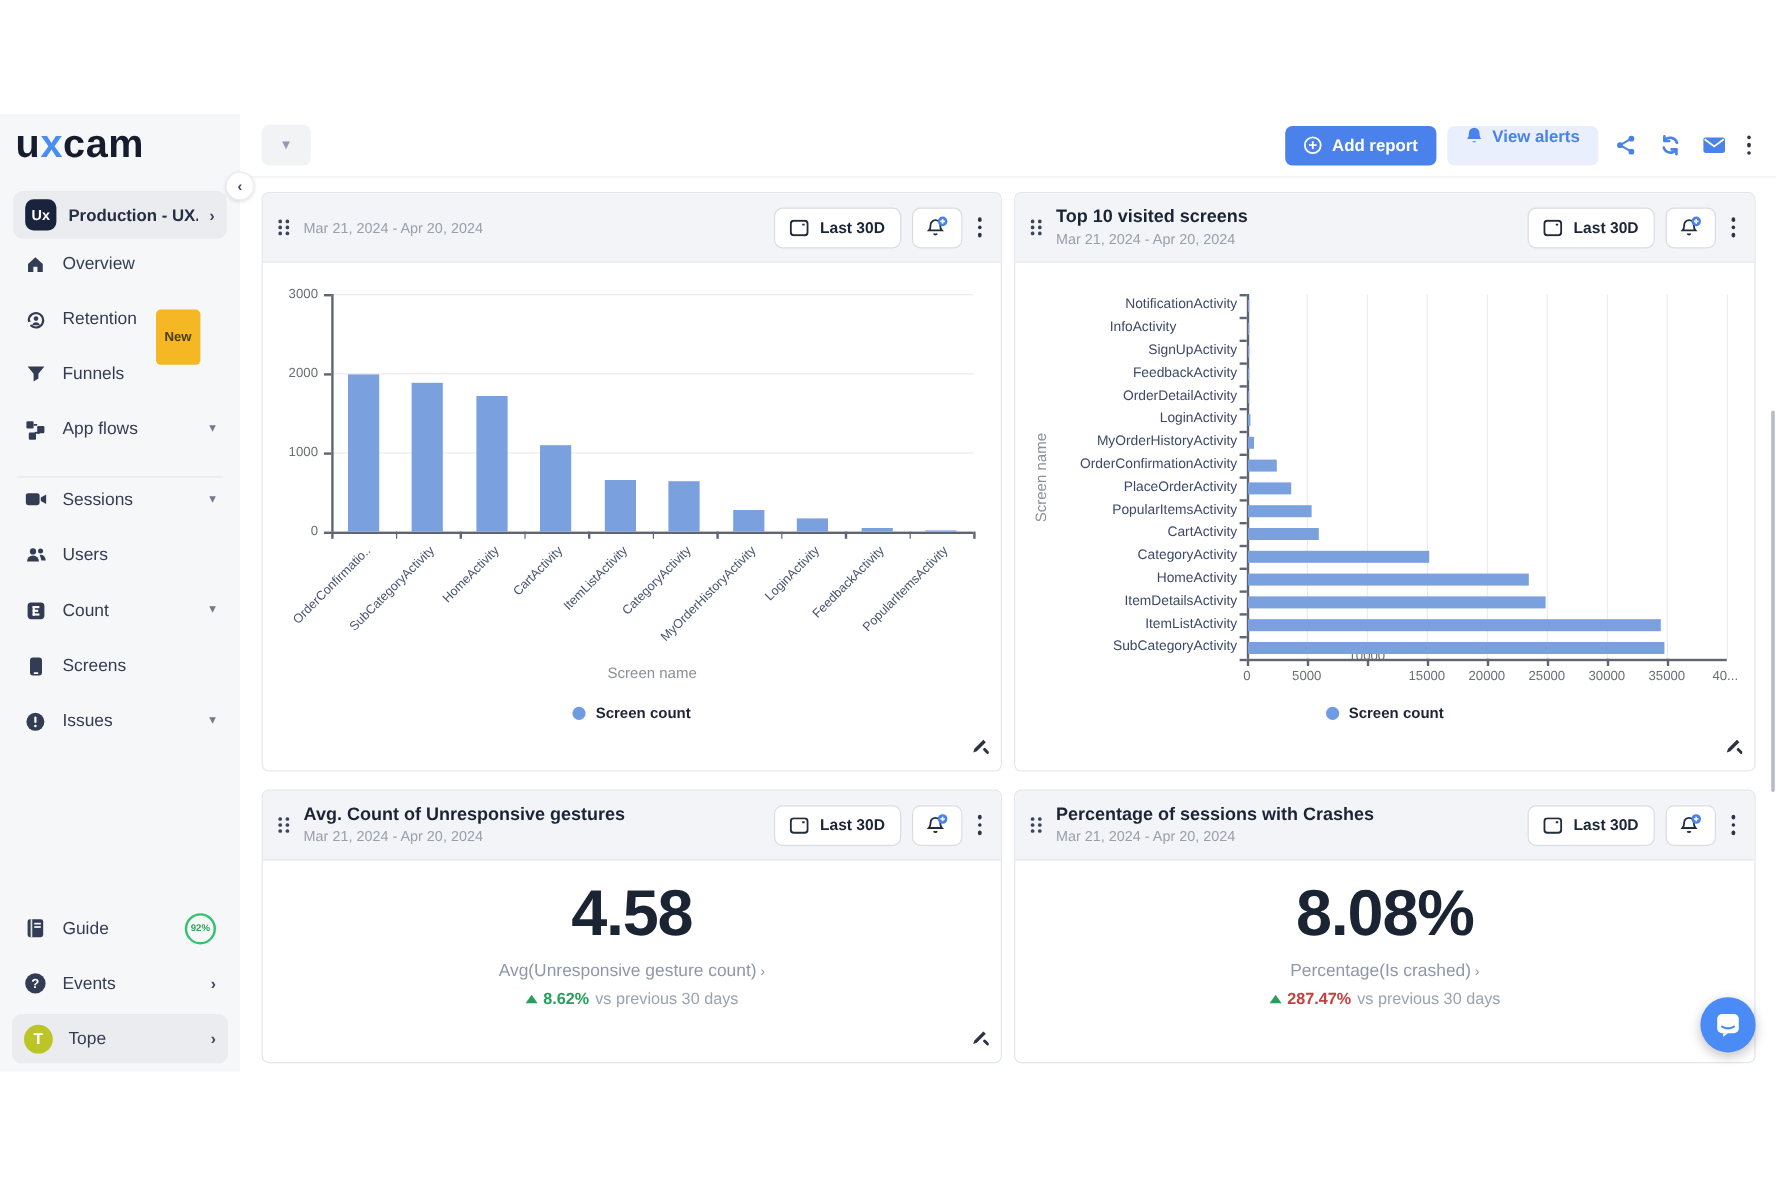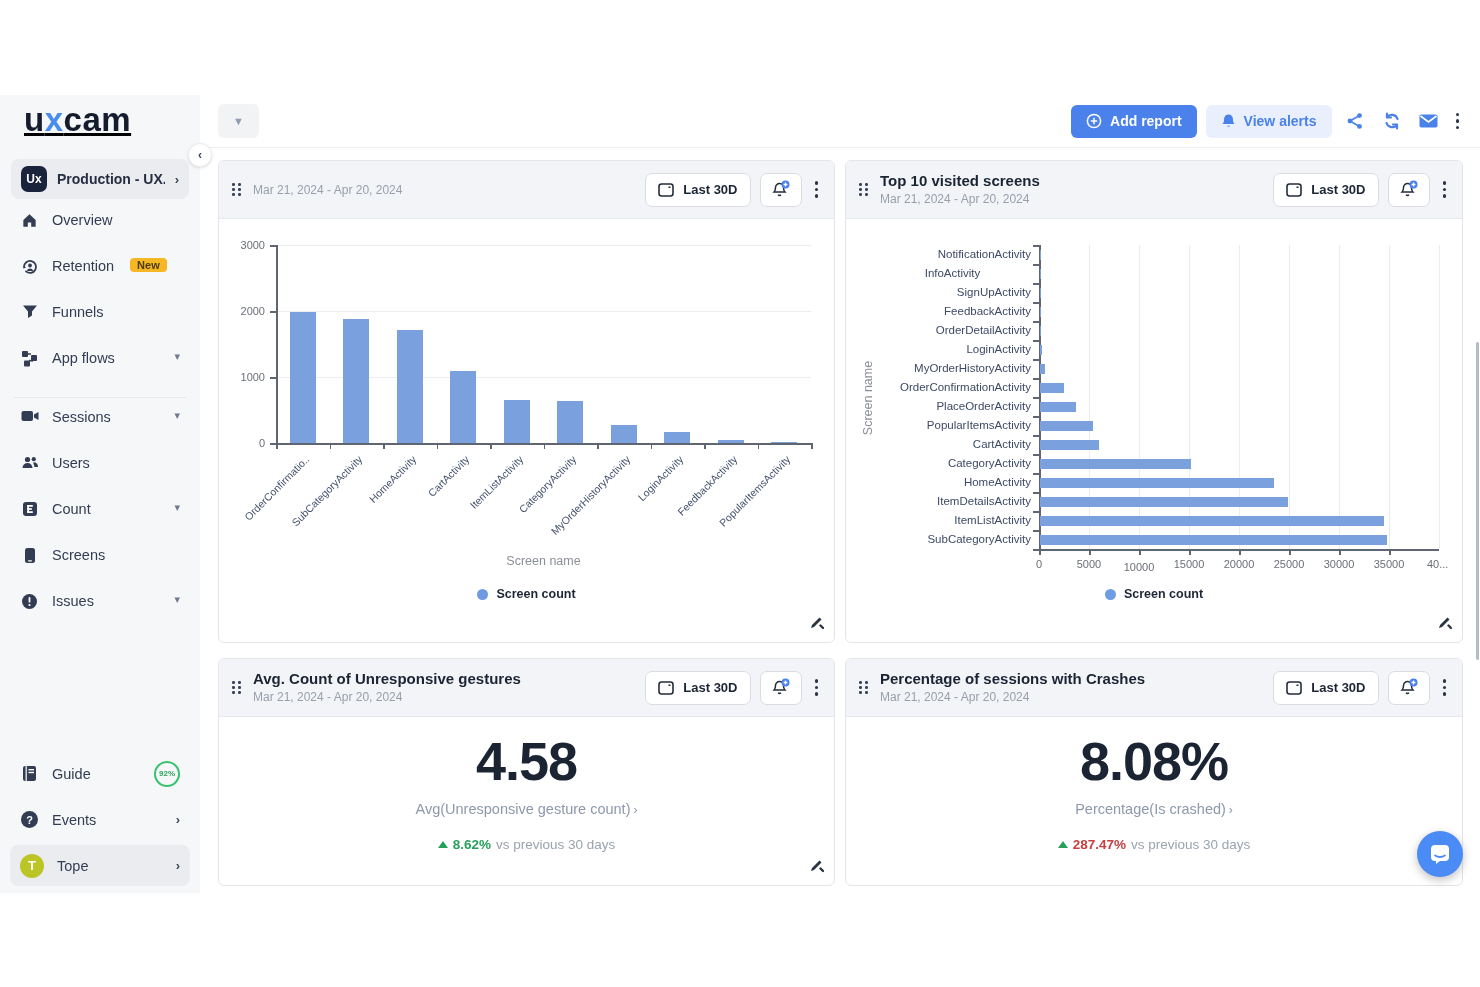--- a/index.html
+++ b/index.html
@@ -2,38 +2,38 @@
 <html><head>
 <meta charset="utf-8">
 <style>
   * { box-sizing: border-box; margin: 0; padding: 0; }
   html,body { width:1480px; height:987px; background:#ffffff; font-family:"Liberation Sans", sans-serif; overflow:hidden; }
 
   .app-band { position:absolute; top:95px; left:0; width:1480px; height:798px; display:flex; background:#fff; }
 
   
   .sidebar { width:200px; flex-shrink:0; background:#f6f7f9; position:relative; }
-  .logo-row { height:50px; display:flex; align-items:center; padding-left:24px;text-decoration:underline; }
+  .logo-row { height:50px; display:flex; align-items:center; padding-left:13px; }
   .logo { font-size:33px; font-weight:800; color:#141c2e; letter-spacing:.5px; }
   .logo .x { color:#4a8df0; }
   .collapse-btn { position:absolute; top:48px; right:-12px; width:24px; height:24px; border-radius:50%;
     background:#fff; border:1px solid #ecedf0; box-shadow:0 1px 3px rgba(0,0,0,.12); color:#3c465a;
     display:flex; align-items:center; justify-content:center; font-size:12px; font-weight:700; cursor:pointer; z-index:5;}
   .project-chip { margin:14px 11px 13px; height:40px; background:#eaecef; border-radius:8px;
     display:flex; align-items:center; gap:10px; padding:0 10px; cursor:pointer; }
   .proj-icon { width:26px; height:26px; background:#19233b; border-radius:7px; color:#fff;
     font-size:12px; font-weight:700; display:flex; align-items:center; justify-content:center; }
   .proj-label { flex:1; font-size:14px; font-weight:600; color:#262f42; white-space:nowrap; overflow:hidden; }
   .chev-r { color:#3c465a; font-size:13px; font-weight:700; }
   .nav { padding:0 10px; }
   .nav-item { height:41px; margin-bottom:5px; display:flex; align-items:flex-start; gap:13px; padding:0 10px;
     border-radius:8px; color:#323c52; font-size:14.5px; font-weight:500; cursor:pointer; }
   .nav-item .ic { width:19px; display:flex; justify-content:center; flex-shrink:0; }
   .nav-item.active { background:#4a81ea; color:#fff; }
-  .badge-new { background:#f5b723; color:#4d3c06; font-size:11px; font-weight:700; padding:1px 7px; border-radius:4px; margin-left:3px; }
+  .badge-new { background:#f5b723; color:#4d3c06; font-size:11px; font-weight:700; padding:17px 7px; border-radius:4px; margin-left:3px; }
   .chev-d { margin-left:auto; color:#6f7a8e; font-size:11px; }
   .side-divider { border-top:1px solid #e6e8eb; margin:6px 4px 11px; }
   .side-footer { position:absolute; left:10px; right:10px; bottom:7px; }
   .foot-item { height:41px; margin-top:5px; display:flex; align-items:center; gap:13px; padding:0 10px; border-radius:8px;
     color:#323c52; font-size:14.5px; font-weight:500; cursor:pointer; }
   .foot-item.selected { background:#eaecef; }
   .guide-badge { margin-left:auto; width:26px; height:26px; border-radius:50%; border:2px solid #35c26e;
     color:#2aa35c; font-size:8px; font-weight:700; display:flex; align-items:center; justify-content:center; }
   .avatar-t { width:24px; height:24px; border-radius:50%; background:#bcc526; color:#fff; font-size:13px; font-weight:700;
     display:flex; align-items:center; justify-content:center; }
@@ -43,21 +43,21 @@
   .main { flex:1; display:flex; flex-direction:column; background:#fff; min-width:0; }
   .topbar { height:53px; flex-shrink:0; display:flex; align-items:center; padding:0 17px 0 18px; border-bottom:1px solid #eceef1; }
   .title-chip { display:flex; align-items:center; gap:11px; background:#f1f3f5; border-radius:6px; height:34px;
     padding:0 15px; cursor:pointer; }
   .title-chip .t { font-size:15px; font-weight:700; color:#20293a; }
   .title-chip .v { color:#8f9bb0; font-size:11px; }
   .top-actions { margin-left:auto; display:flex; align-items:center; gap:9px; }
   .btn-primary { background:#4a81ea; color:#fff; height:33px; border:none; border-radius:6px; padding:0 15px;
     font-family:inherit; font-weight:600; font-size:14px; display:flex; gap:8px; align-items:center; cursor:pointer; }
   .btn-soft { background:#e9effc; color:#4a81ea; height:33px; border:none; border-radius:6px; padding:0 15px;
-    font-family:inherit; font-weight:600; font-size:14px; display:flex; gap:8px; align-items:center; cursor:pointer; }
+    font-family:inherit; font-weight:600; font-size:14px; display:flex; gap:8px; cursor:pointer; }
   .icon-btn { width:28px; height:28px; background:none; border:none; display:flex; align-items:center; justify-content:center; cursor:pointer; }
   .kebab { display:flex; flex-direction:column; gap:3px; padding:4px; cursor:pointer; }
   .kebab i { width:3.5px; height:3.5px; border-radius:50%; background:#2b3446; }
 
   .content { flex:1; padding:12px 17px 0 18px; display:grid; grid-template-columns:617px 618px; grid-template-rows:483px 228px;
     gap:15px 10px; position:relative; }
   .card { background:#fff; border:1px solid #e2e6ea; border-radius:6px; position:relative; overflow:hidden; }
   .card-header { height:58px; background:#f2f4f7; border-bottom:1px solid #e6e9ed; display:flex; align-items:center;
     padding:0 12px 0 10px; gap:9px; }
   .drag-handle { display:grid; grid-template-columns:repeat(2,3px); gap:2.5px 3px; cursor:grab; padding:3px; }
@@ -74,21 +74,21 @@
   .edit-pencil { position:absolute; right:10px; bottom:7px; cursor:pointer; }
 
   
   .chart { position:absolute; inset:0; }
 
   
   .kpi-body { display:flex; flex-direction:column; align-items:center; padding-top:13px; }
   .kpi-value { font-size:54px; font-weight:800; color:#1b2433; line-height:62px; letter-spacing:-1px; }
   .kpi-metric { margin-top:9px; font-size:14.5px; color:#8d98ab; cursor:pointer; }
   .kpi-metric .c { font-size:12px; margin-left:3px; }
-  .kpi-delta { margin-top:20px; font-size:13.5px; color:#9aa3ae; display:flex; align-items:center; gap:5px; }
+  .kpi-delta { margin-top:8px; font-size:13.5px; color:#9aa3ae; display:flex; align-items:center; gap:5px; }
   .tri-up { width:0; height:0; border-left:5px solid transparent; border-right:5px solid transparent; border-bottom:7px solid #27a05c; }
   .kpi-delta b { font-weight:700; }
 
   .chat-bubble { position:absolute; left:1417px; top:831px; width:46px; height:46px; border-radius:50%;
     background:#4a8bf5; box-shadow:0 3px 10px rgba(0,0,0,.25); display:flex; align-items:center; justify-content:center; cursor:pointer; z-index:20; }
   .page-scrollbar { position:absolute; left:1476px; top:342px; width:3px; height:318px; background:#b6bcc4; border-radius:2px; z-index:30; cursor:grab; }
 </style>
 </head>
 <body>
 
@@ -441,21 +441,21 @@
         </div>
         <div class="card-body">
           <div class="chart" id="chart-hbar">
               <div style="position: absolute; left: 193px; top: 330px; width: 1.5px; height: 6px; background: rgb(95, 102, 114);"></div>
               <div style="position: absolute; left: 168px; top: 339px; width: 50px; text-align: center; font-size: 11px; color: rgb(107, 111, 118);">0</div>
               <div style="position: absolute; left: 243px; top: 26px; width: 1px; height: 304px; background: rgb(236, 236, 236);"></div>
               <div style="position: absolute; left: 243px; top: 330px; width: 1.5px; height: 6px; background: rgb(95, 102, 114);"></div>
               <div style="position: absolute; left: 218px; top: 339px; width: 50px; text-align: center; font-size: 11px; color: rgb(107, 111, 118);">5000</div>
               <div style="position: absolute; left: 293px; top: 26px; width: 1px; height: 304px; background: rgb(236, 236, 236);"></div>
               <div style="position: absolute; left: 293px; top: 330px; width: 1.5px; height: 6px; background: rgb(95, 102, 114);"></div>
-              <div style="position: absolute; left: 268px; top: 342px; width: 50px; text-align: center; font-size: 11px; color: rgb(107, 111, 118);">10000</div>
+              <div style="position: absolute; left: 268px; top: 322px; width: 50px; text-align: center; font-size: 11px; color: rgb(107, 111, 118);">10000</div>
               <div style="position: absolute; left: 343px; top: 26px; width: 1px; height: 304px; background: rgb(236, 236, 236);"></div>
               <div style="position: absolute; left: 343px; top: 330px; width: 1.5px; height: 6px; background: rgb(95, 102, 114);"></div>
               <div style="position: absolute; left: 318px; top: 339px; width: 50px; text-align: center; font-size: 11px; color: rgb(107, 111, 118);">15000</div>
               <div style="position: absolute; left: 393px; top: 26px; width: 1px; height: 304px; background: rgb(236, 236, 236);"></div>
               <div style="position: absolute; left: 393px; top: 330px; width: 1.5px; height: 6px; background: rgb(95, 102, 114);"></div>
               <div style="position: absolute; left: 368px; top: 339px; width: 50px; text-align: center; font-size: 11px; color: rgb(107, 111, 118);">20000</div>
               <div style="position: absolute; left: 443px; top: 26px; width: 1px; height: 304px; background: rgb(236, 236, 236);"></div>
               <div style="position: absolute; left: 443px; top: 330px; width: 1.5px; height: 6px; background: rgb(95, 102, 114);"></div>
               <div style="position: absolute; left: 418px; top: 339px; width: 50px; text-align: center; font-size: 11px; color: rgb(107, 111, 118);">25000</div>
               <div style="position: absolute; left: 493px; top: 26px; width: 1px; height: 304px; background: rgb(236, 236, 236);"></div>

